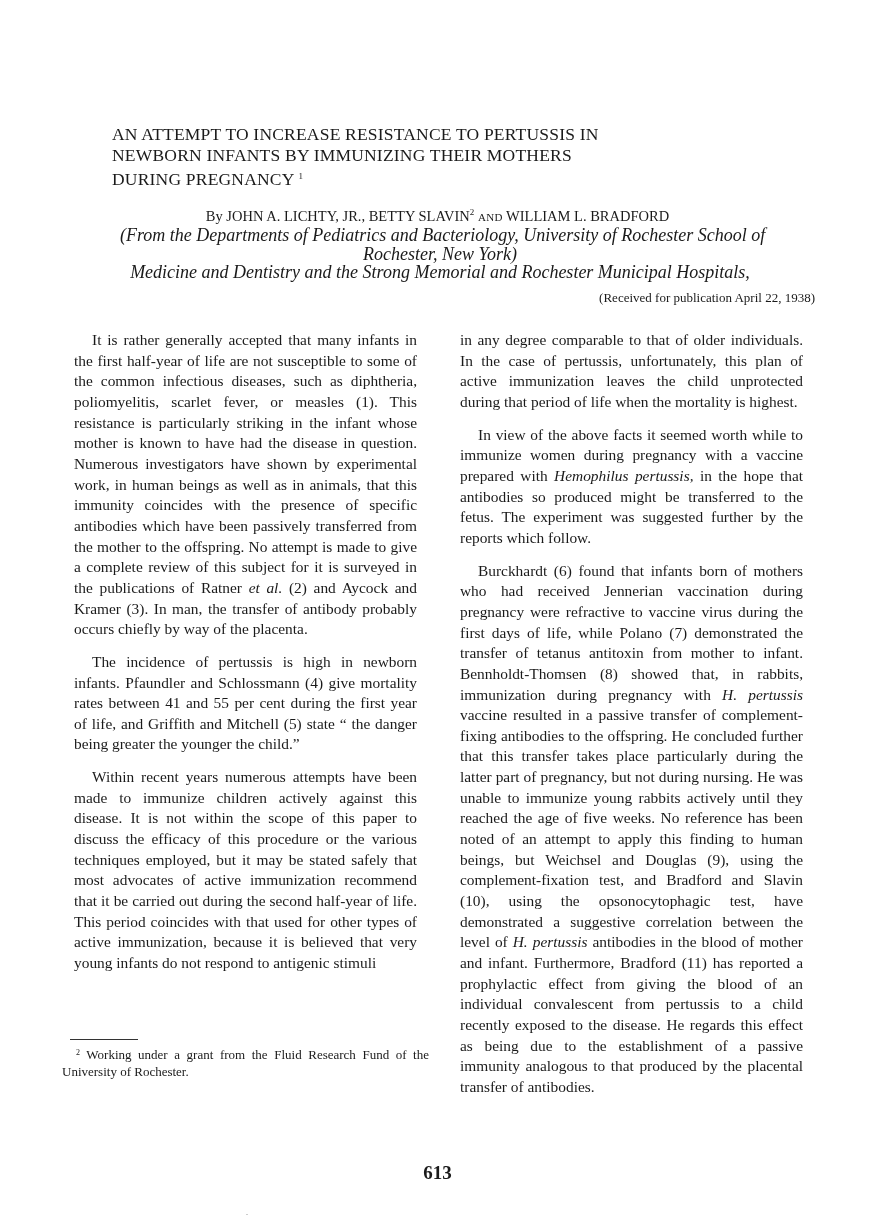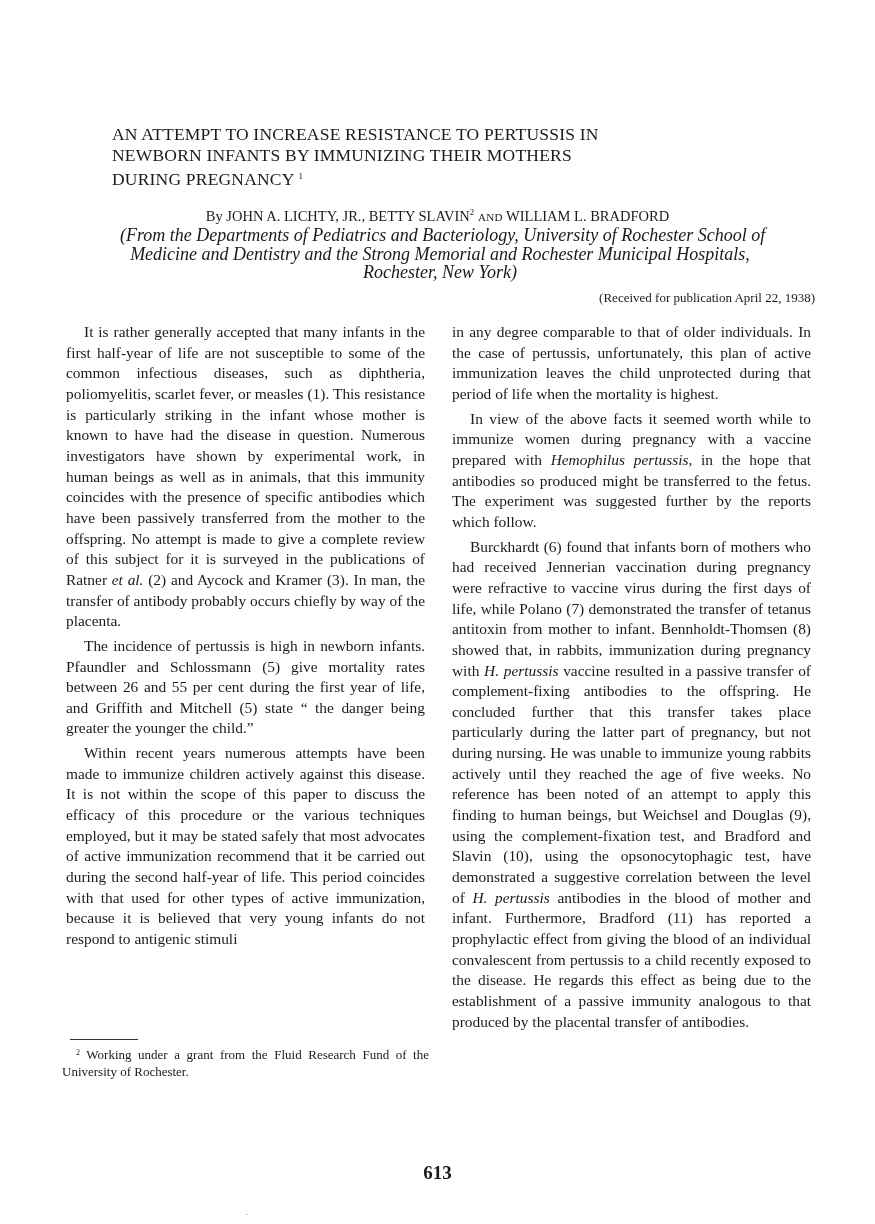--- a/index.html
+++ b/index.html
@@ -24,21 +24,21 @@
   .received {
     position: absolute; left: 60px; width: 755px; top: 289px;
     text-align: right; font-size: 13px; line-height: 17px;
   }
   .col {
     position: absolute; top: 318px; width: 367px;
     font-size: 15.4px; line-height: 20.65px; text-align: justify; hyphens: none;
   }
   .col.left { left: 62px; }
   .col.right { left: 448px; }
-  .col p { margin: 4px; text-indent: 18px; }
+  .col p { margin: 12px; text-indent: 18px; }
   .col p.cont { text-indent: 0; }
   .fn-rule {
     position: absolute; left: 70px; top: 1039px; width: 68px; height: 0;
     border-top: 1px solid #333;
   }
   .footnotes {
     position: absolute; left: 62px; top: 1045px; width: 367px;
     font-size: 13px; line-height: 16.5px; text-align: justify;
   }
   .footnotes p { margin: 0; text-indent: 14px; }
@@ -63,29 +63,29 @@
 <div class="authors">
   <span><span style="font-size:14.5px">By</span></span>
   <span>JOHN A. LICHTY, JR.,</span>
   <span>BETTY SLAVIN</span><sup>2</sup>
   <span class="sc" style="text-transform:uppercase">and</span>
   <span>WILLIAM L. BRADFORD</span>
 </div>
 
 <div class="affil">
   <div style="white-space:nowrap; margin-left:-10px; margin-right:-10px;">(From the Departments of Pediatrics and Bacteriology, University of Rochester School of</div>
+  <div>Rochester, New York)</div>
   <div>Medicine and Dentistry and the Strong Memorial and Rochester Municipal Hospitals,</div>
-  <div>Rochester, New York)</div>
 </div>
 
 <div class="received">(Received for publication April 22, 1938)</div>
 
 <div class="col left">
   <p><span>It is rather generally accepted that many infants in the first half-year of life are not susceptible to some of the common infectious diseases, such as diphtheria, poliomyelitis, scarlet fever, or measles (1). This resistance is particularly striking in the infant whose mother is known to have had the disease in question. Numerous investigators have shown by experimental work, in human beings as well as in animals, that this immunity coincides with the presence of specific antibodies which have been passively transferred from the mother to the offspring. No attempt is made to give a complete review of this subject for it is surveyed in the publications of Ratner </span><em>et al.</em><span> (2) and Aycock and Kramer (3). In man, the transfer of antibody probably occurs chiefly by way of the placenta.</span></p>
-  <p>The incidence of pertussis is high in newborn infants. Pfaundler and Schlossmann (5) give mortality rates between 26 and 55 per cent during the first year of life, and Griffith and Mitchell (5) state “ the danger being greater the younger the child.”</p>
+  <p>The incidence of pertussis is high in newborn infants. Pfaundler and Schlossmann (4) give mortality rates between 41 and 55 per cent during the first year of life, and Griffith and Mitchell (5) state “ the danger being greater the younger the child.”</p>
   <p>Within recent years numerous attempts have been made to immunize children actively against this disease. It is not within the scope of this paper to discuss the efficacy of this procedure or the various techniques employed, but it may be stated safely that most advocates of active immunization recommend that it be carried out during the second half-year of life. This period coincides with that used for other types of active immunization, because it is believed that very young infants do not respond to antigenic stimuli</p>
 </div>
 
 <div class="col right">
   <p class="cont">in any degree comparable to that of older individuals. In the case of pertussis, unfortunately, this plan of active immunization leaves the child unprotected during that period of life when the mortality is highest.</p>
   <p><span>In view of the above facts it seemed worth while to immunize women during pregnancy with a vaccine prepared with </span><em>Hemophilus pertussis,</em><span> in the hope that antibodies so produced might be transferred to the fetus. The experiment was suggested further by the reports which follow.</span></p>
   <p><span>Burckhardt (6) found that infants born of mothers who had received Jennerian vaccination during pregnancy were refractive to vaccine virus during the first days of life, while Polano (7) demonstrated the transfer of tetanus antitoxin from mother to infant. Bennholdt-Thomsen (8) showed that, in rabbits, immunization during pregnancy with </span><em>H. pertussis</em><span> vaccine resulted in a passive transfer of complement-fixing antibodies to the offspring. He concluded further that this transfer takes place particularly during the latter part of pregnancy, but not during nursing. He was unable to immunize young rabbits actively until they reached the age of five weeks. No reference has been noted of an attempt to apply this finding to human beings, but Weichsel and Douglas (9), using the complement-fixation test, and Bradford and Slavin (10), using the opsonocytophagic test, have demonstrated a suggestive correlation between the level of </span><em>H. pertussis</em><span> antibodies in the blood of mother and infant. Furthermore, Bradford (11) has reported a prophylactic effect from giving the blood of an individual convalescent from pertussis to a child recently exposed to the disease. He regards this effect as being due to the establishment of a passive immunity analogous to that produced by the placental transfer of antibodies.</span></p>
 </div>
 
 <div class="fn-rule"></div>

